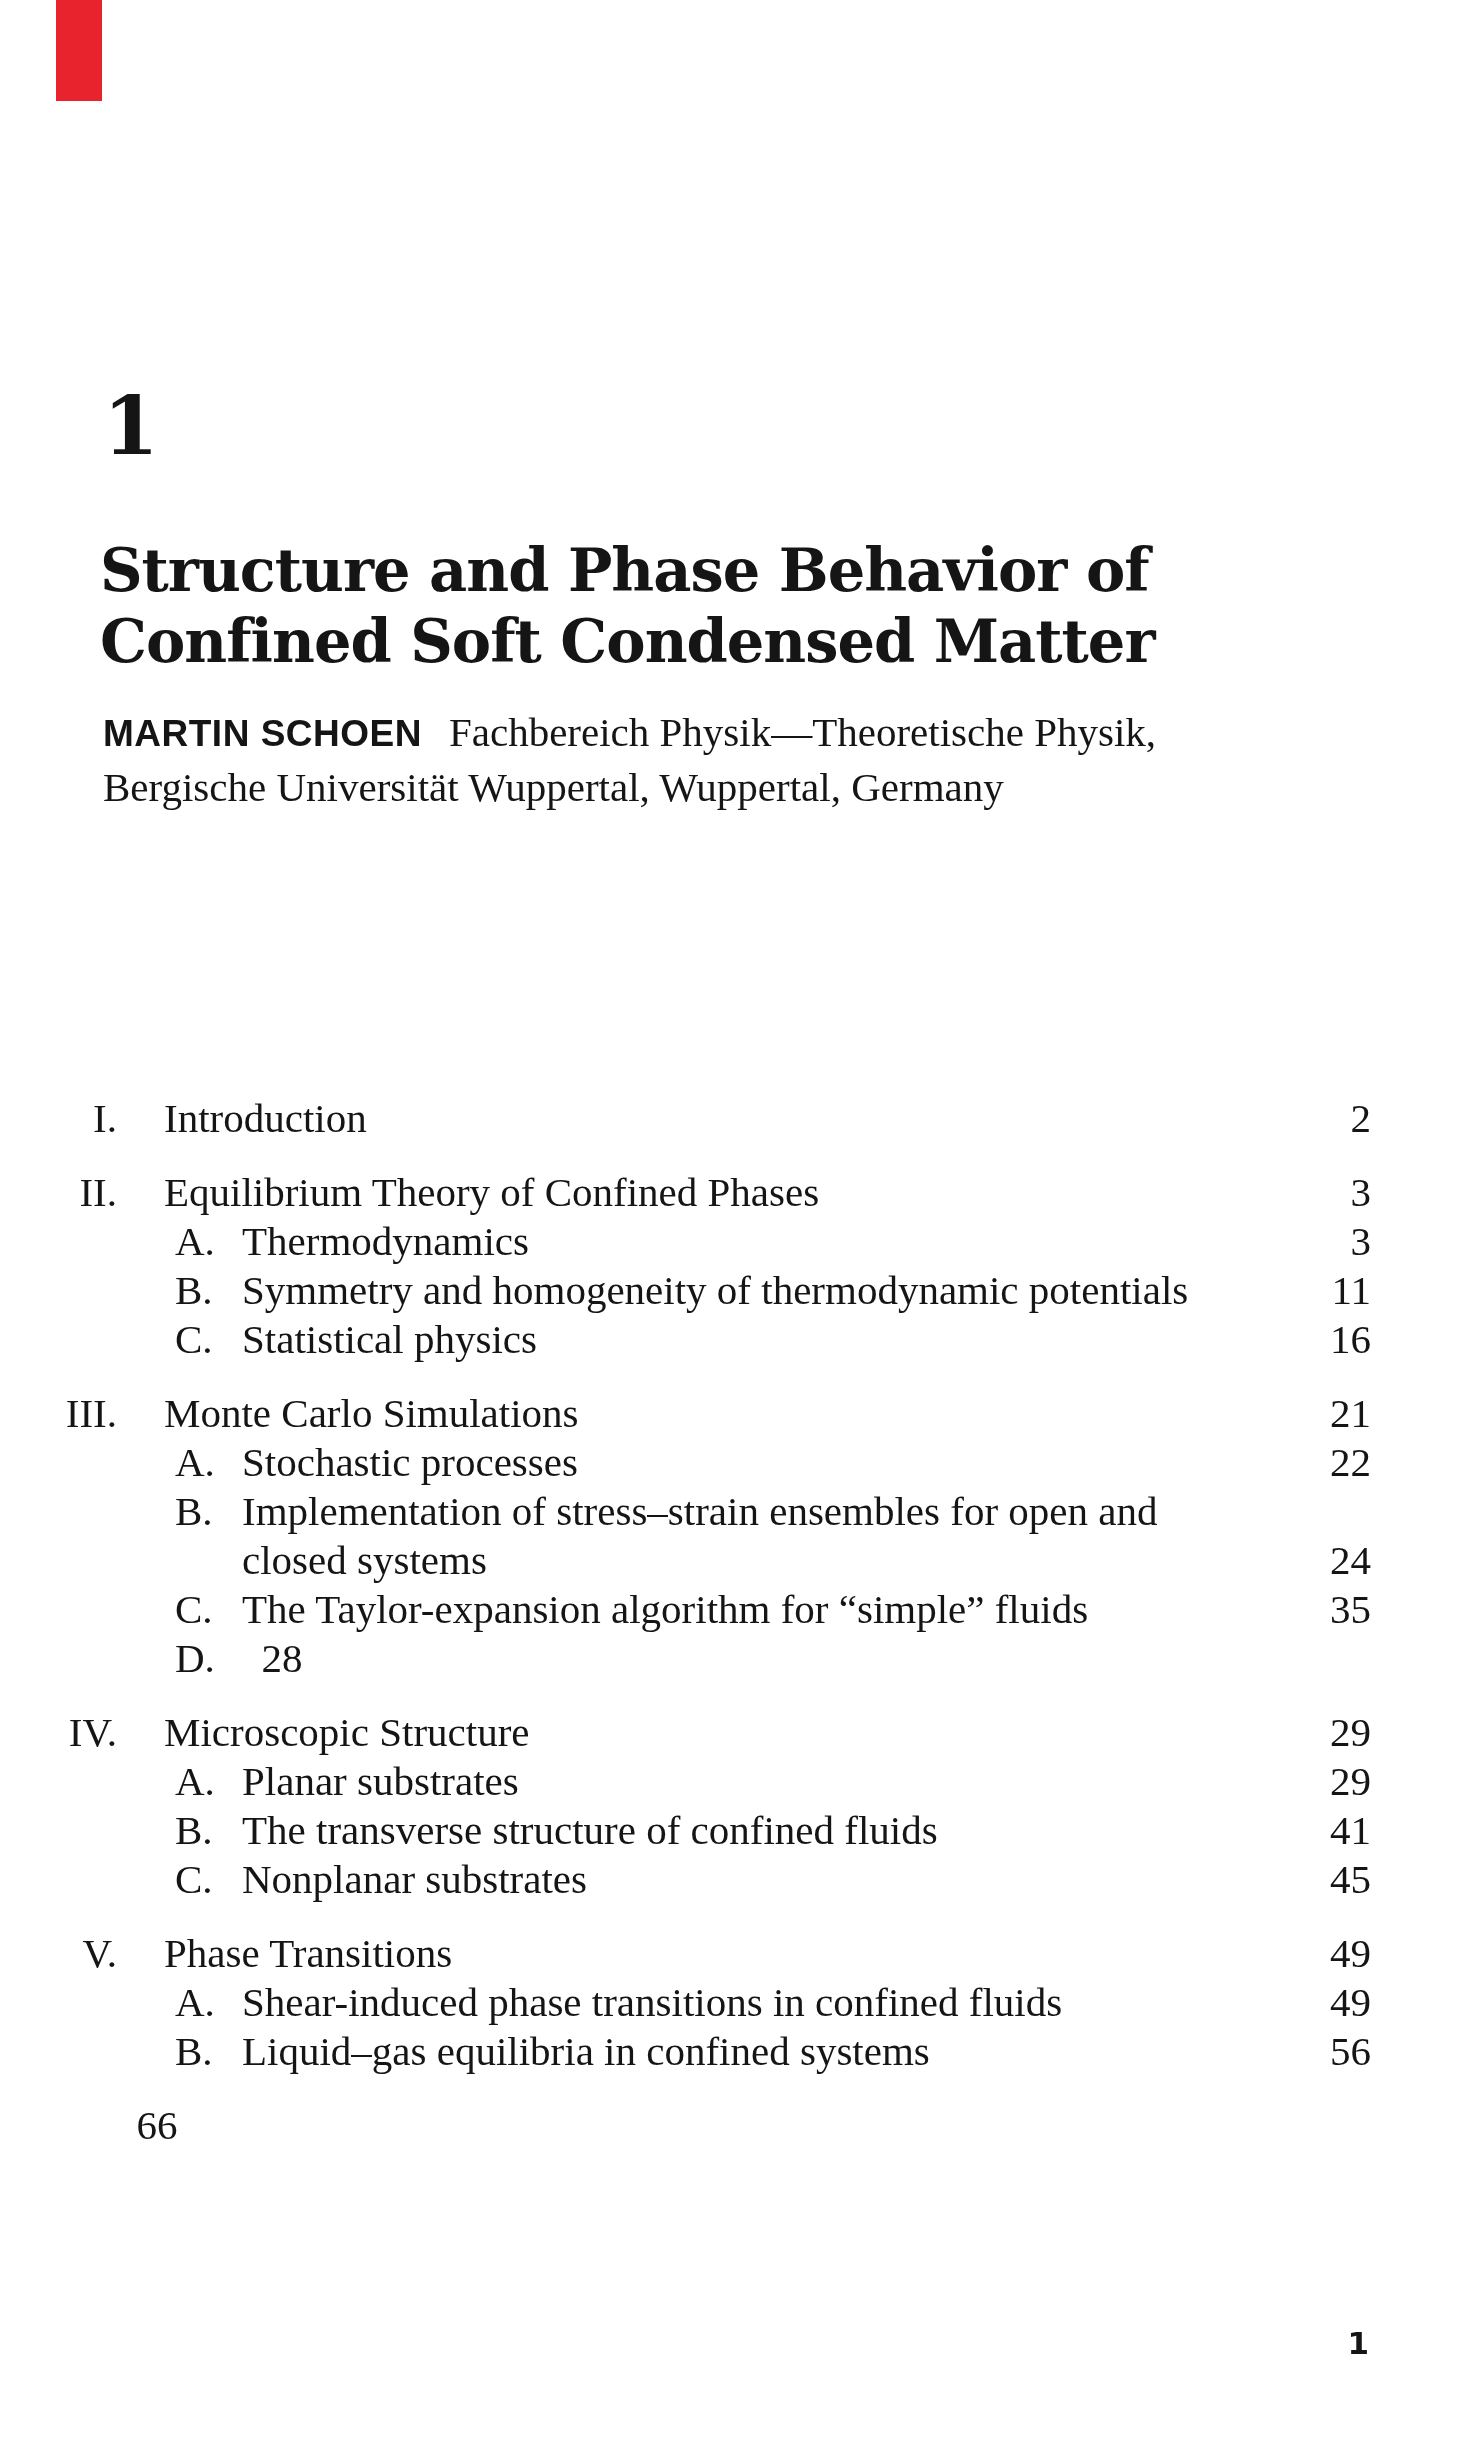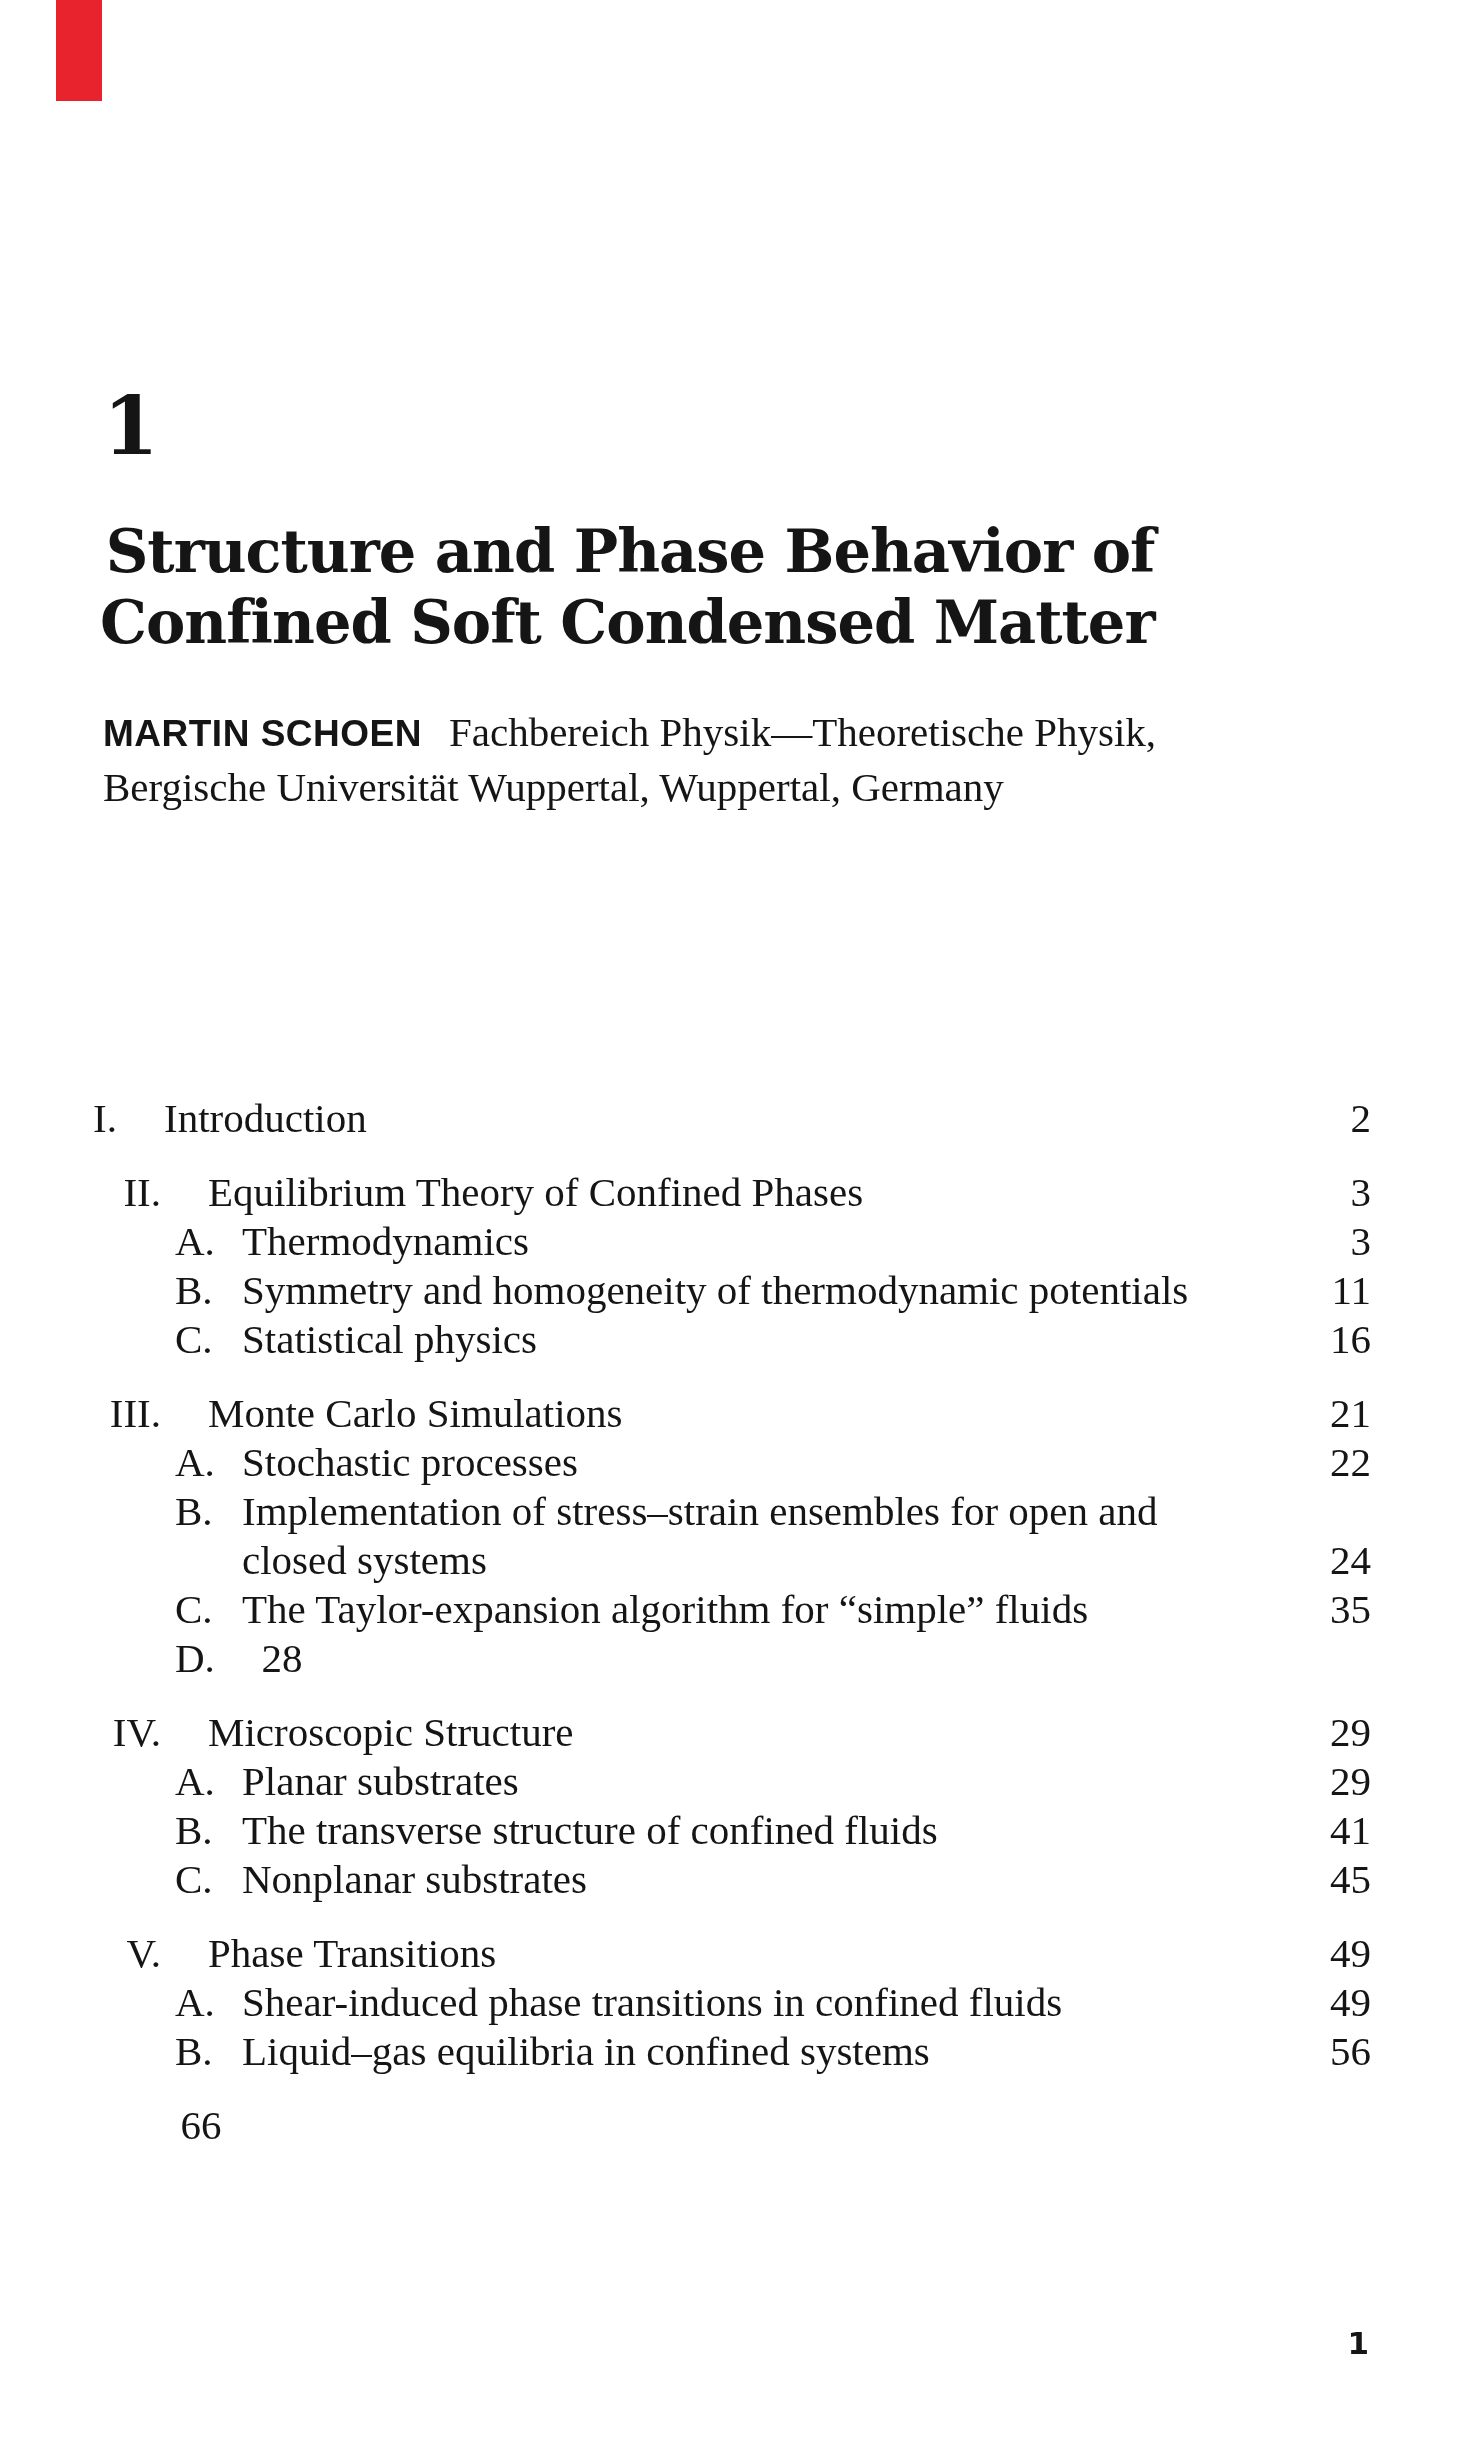--- a/index.html
+++ b/index.html
@@ -25,27 +25,26 @@
     left: 103px;
     top: 386px;
     font-family: "DejaVu Serif", serif;
     font-weight: 700;
     font-size: 80px;
     line-height: 1;
   }
   .title {
     position: absolute;
     left: 100px;
-    top: 517px;
+    top: 536px;
     font-family: "DejaVu Serif", serif;
     font-weight: 700;
     font-size: 59px;
     line-height: 1.2;
     letter-spacing: -1px;
-    text-align: right;
   }
   .byline {
     position: absolute;
     left: 103px;
     top: 705px;
     font-size: 41px;
     line-height: 1.33;
   }
   .author-name {
     font-family: "Liberation Sans", sans-serif;
@@ -60,21 +59,21 @@
     left: 0;
     top: 1094px;
     width: 1371px;
     font-size: 41px;
   }
   .toc-row {
     display: flex;
     line-height: 49px;
     align-items: flex-start;
   }
-  .toc-row.gap { margin-top: 25px; padding-left: 44px; }
+  .toc-row.gap { margin-top: 25px; }
   .num-col {
     flex: none;
     width: 117px;
     text-align: right;
     align-self: flex-start;
   }
   .sec-text { margin-left: 47px; }
   .sub-row { padding-left: 175px; }
   .letter-col {
     flex: none;

